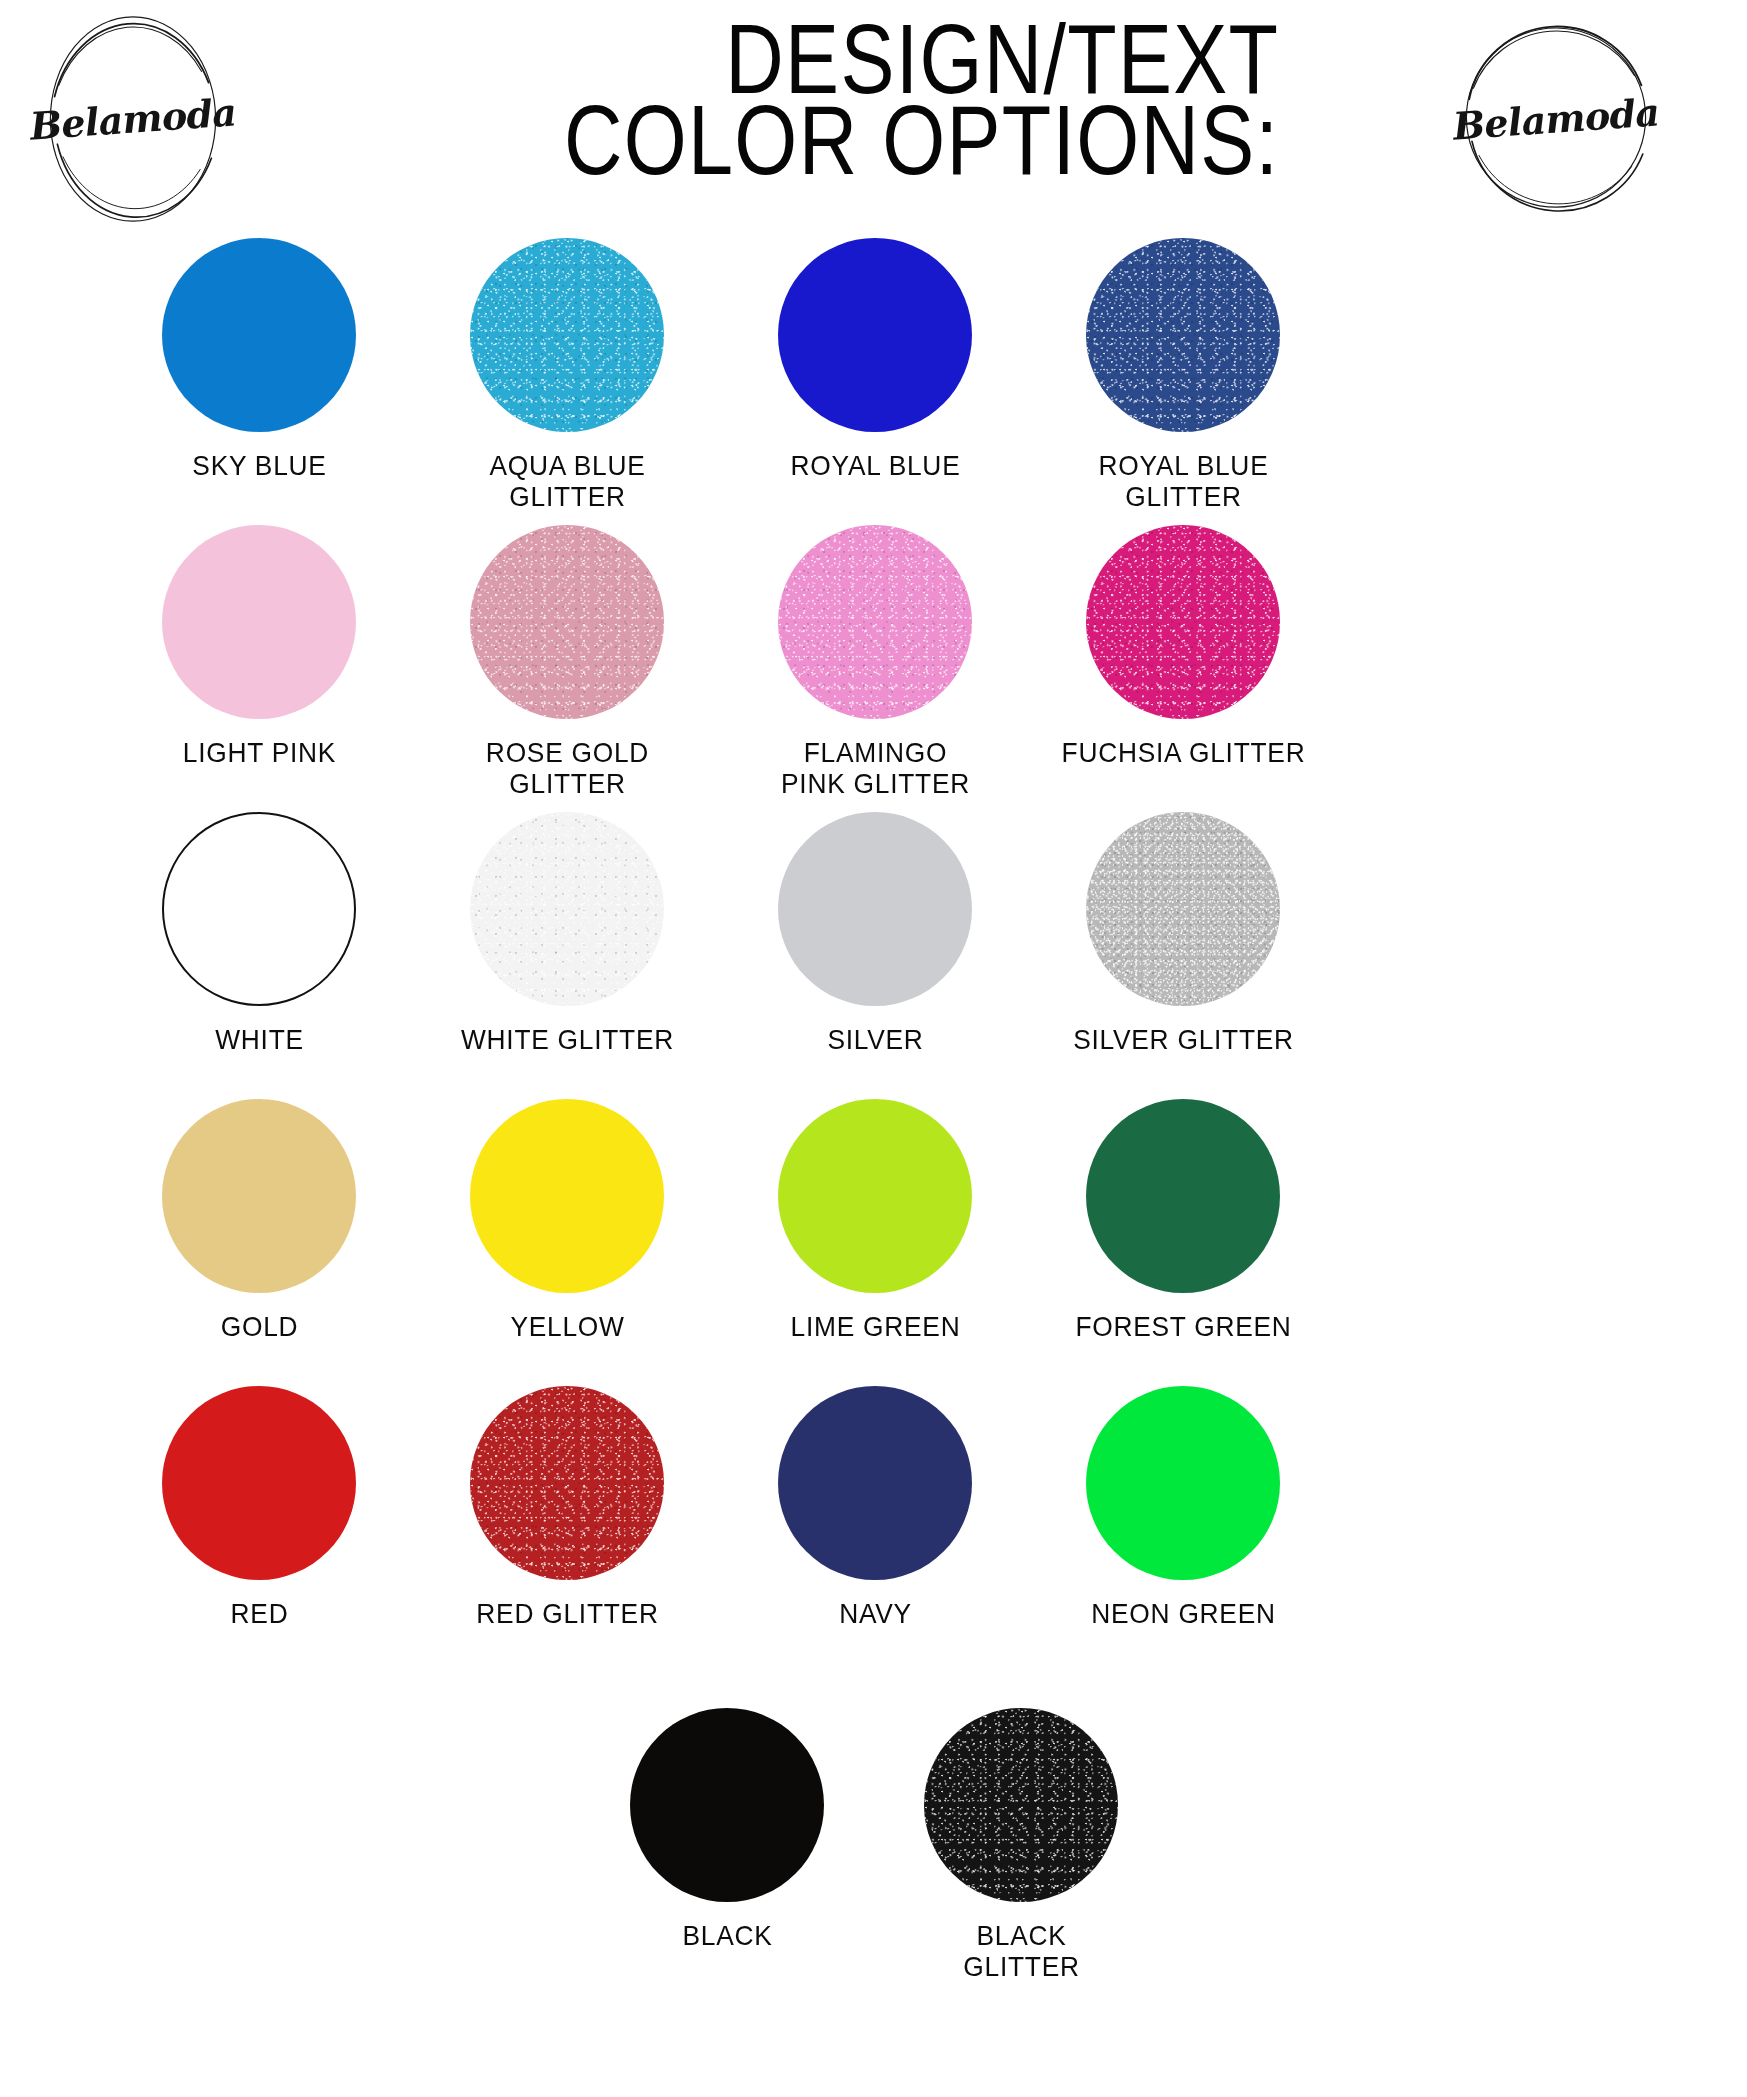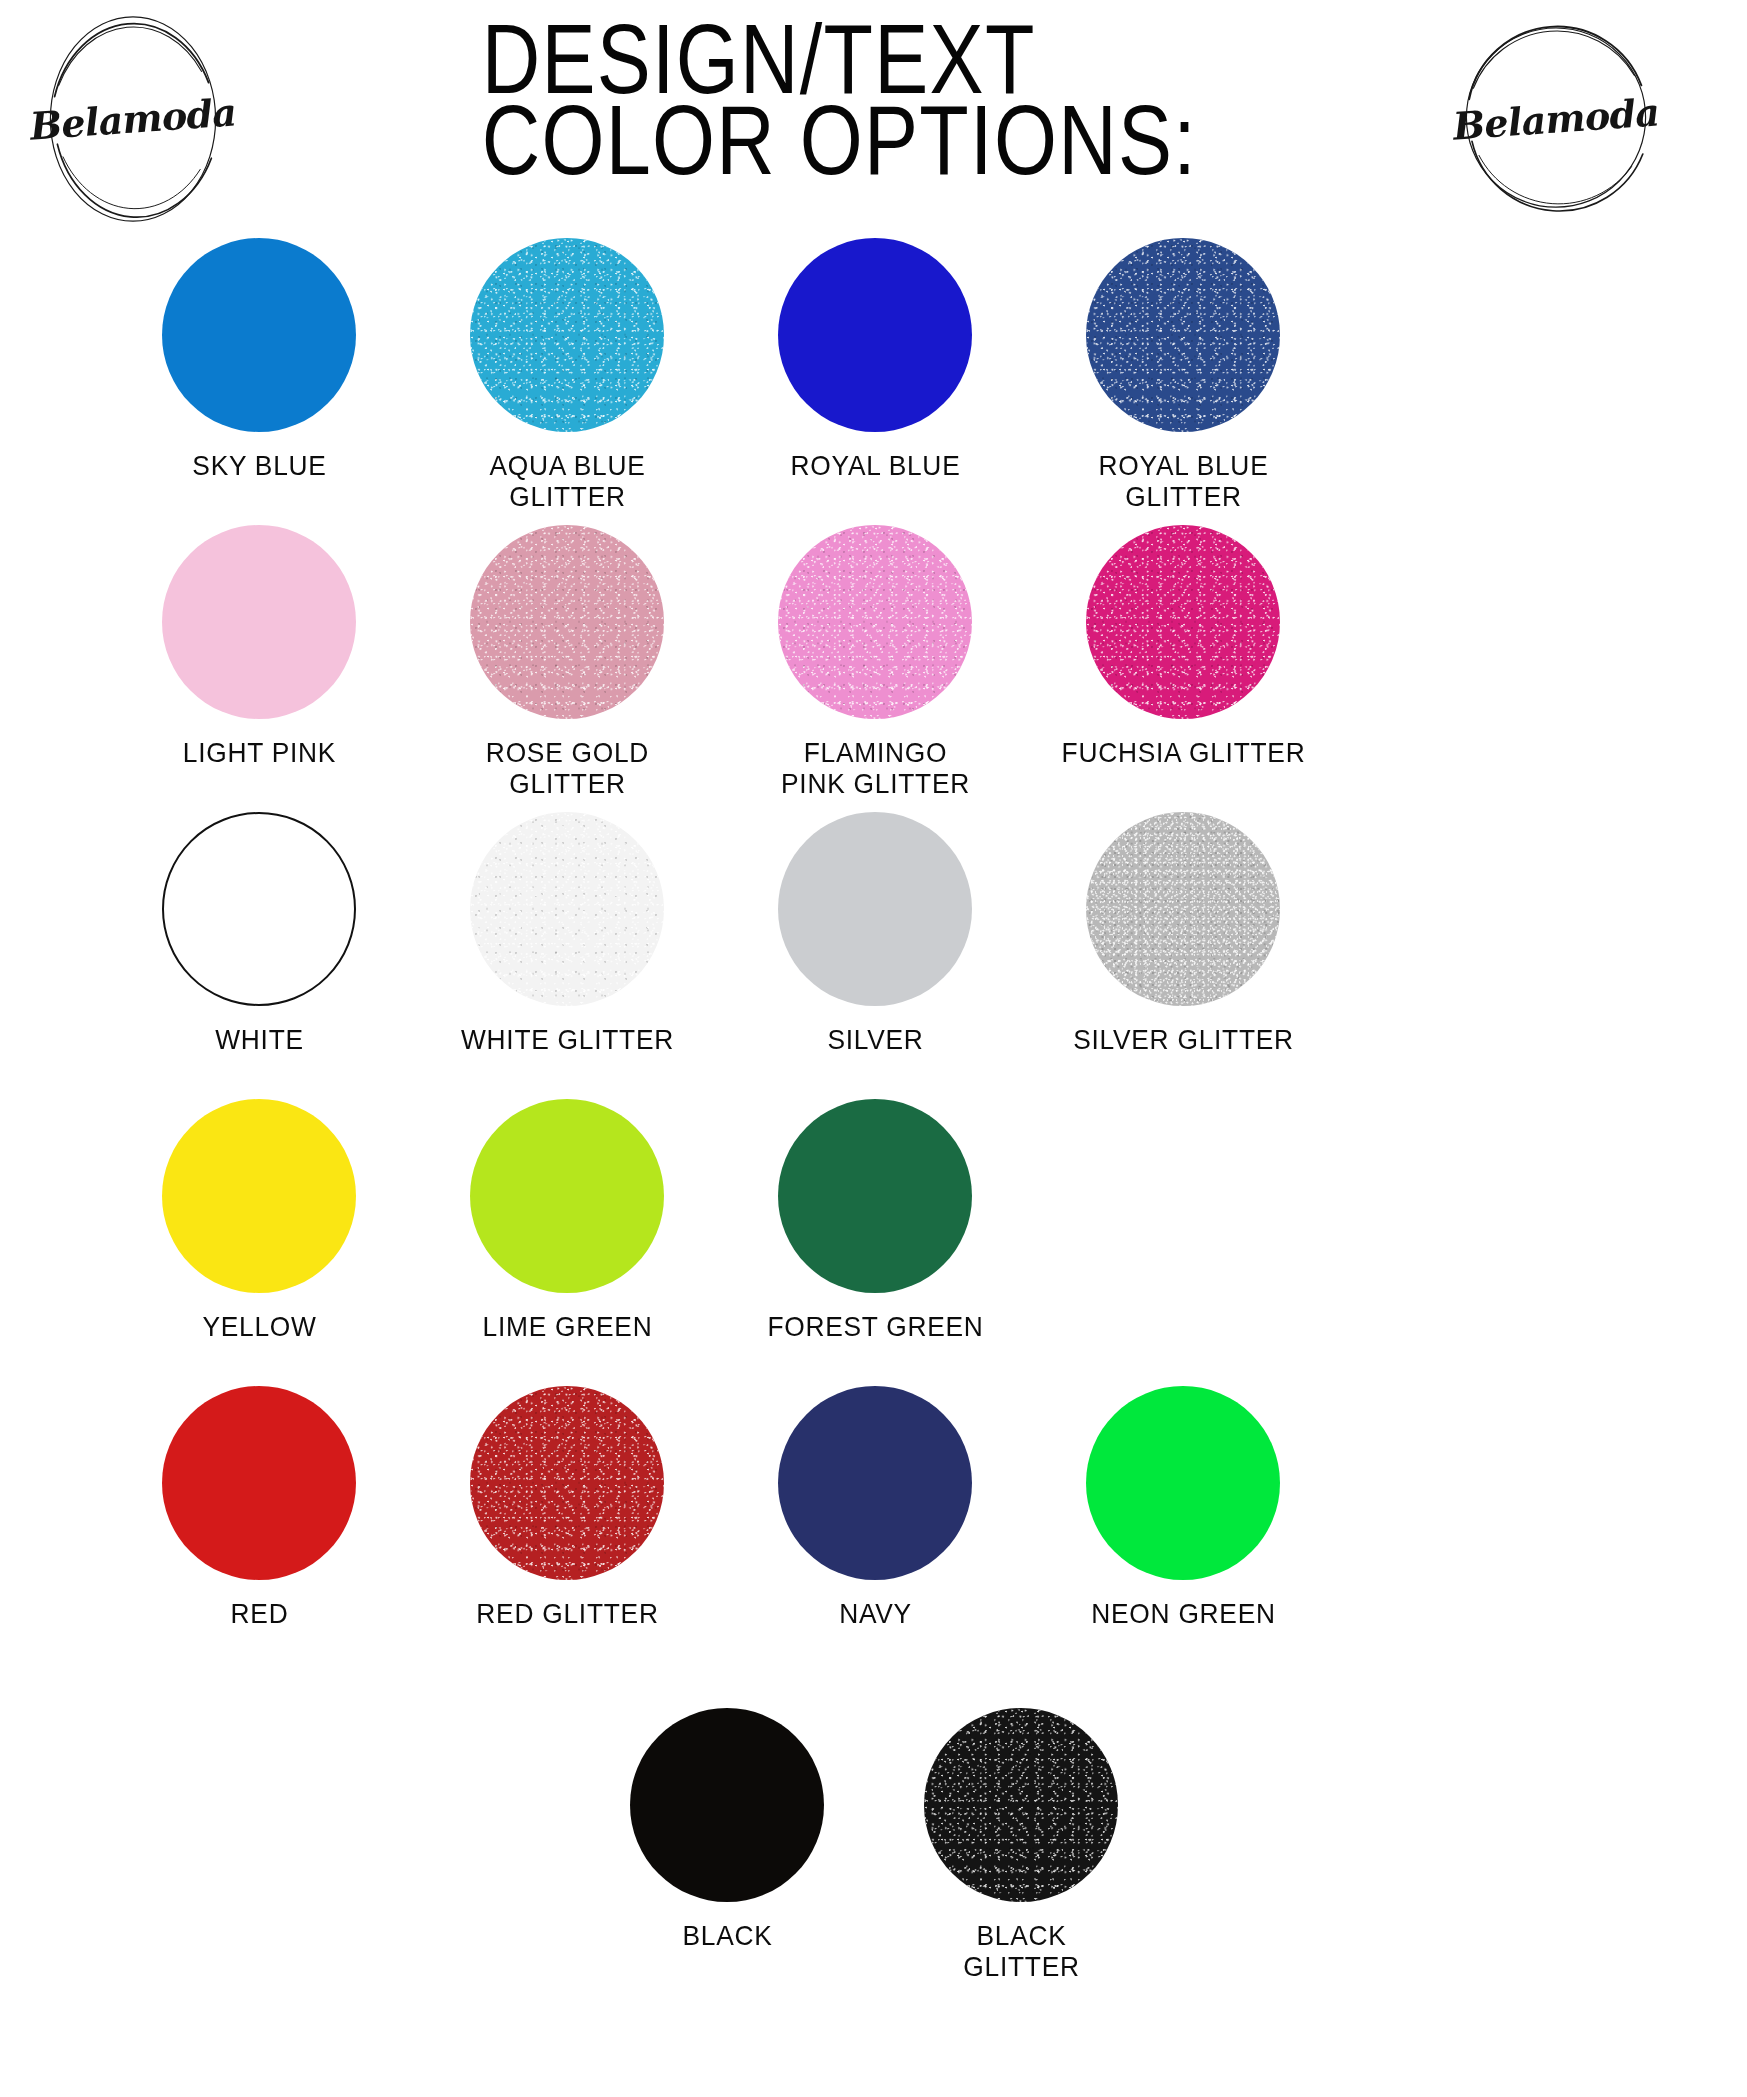--- a/index.html
+++ b/index.html
@@ -41,21 +41,21 @@
     letter-spacing:-0.7px;
     color:#141414;
     pointer-events:none;
   }
 
   .title-block {
     position:absolute;
     left:447px;
     top:12.6px;
     width:867px;
-    text-align:left;
+    text-align:right;
   }
   .title-line {
     display:block;
     font-family:"Liberation Sans", sans-serif;
     font-weight:400;
     font-size:88px;
     line-height:0.93;
     letter-spacing:1.4px;
     color:#060606;
     transform:scaleX(0.92) scaleY(1.12);
@@ -272,20 +272,26 @@
         <div class="cell">
           <div class="swatch-wrap">
             <div class="swatch glitter coarse" style="background: rgb(184, 184, 184);"></div>
           </div>
           <div class="label">SILVER GLITTER</div>
         </div>
       </div>
       <div class="row row-main">
         <div class="cell">
           <div class="swatch-wrap">
+            <div class="swatch" style="background: rgb(229, 202, 134);"></div>
+          </div>
+          <div class="label">GOLD</div>
+        </div>
+        <div class="cell">
+          <div class="swatch-wrap">
             <div class="swatch" style="background: rgb(250, 230, 19);"></div>
           </div>
           <div class="label">YELLOW</div>
         </div>
         <div class="cell">
           <div class="swatch-wrap">
             <div class="swatch" style="background: rgb(181, 230, 29);"></div>
           </div>
           <div class="label">LIME GREEN</div>
         </div>

